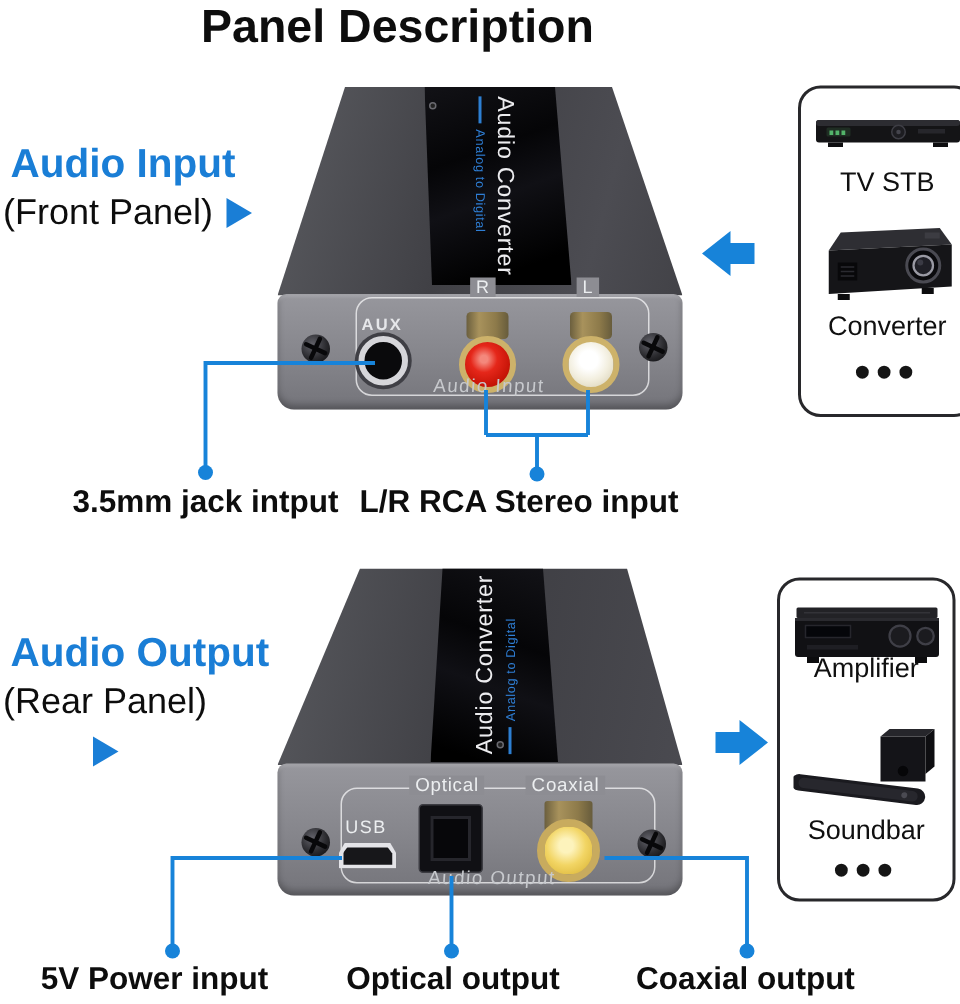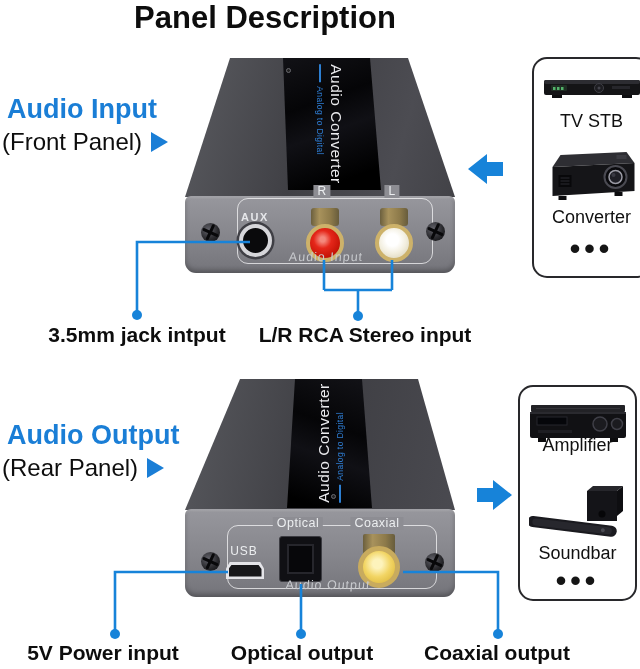--- a/index.html
+++ b/index.html
@@ -177,24 +177,24 @@
       <line x1="16" y1="32" x2="25" y2="32" stroke="#2a2a30"></line>
       <line x1="16" y1="35" x2="25" y2="35" stroke="#2a2a30"></line>
       <rect x="14" y="47" width="8" height="4" fill="#0c0c0e"></rect>
       <rect x="70" y="43" width="8" height="4" fill="#0c0c0e"></rect>
     </svg>
     <div class="p-item p-label" style="top:148px;">Converter</div>
     <div class="p-item p-dots" style="top:176px;">•••</div>
   </div>
 
   <div class="callout" style="left:27px; top:323px;">3.5mm jack intput</div>
-  <div class="callout" style="left:255px; top:323px;">L/R RCA Stereo input</div>
+  <div class="callout" style="left:236px; top:323px;">L/R RCA Stereo input</div>
 
   <div class="sec-heading" style="top:420px;">Audio Output</div>
-  <div class="sec-sub" style="top:454px;">
+  <div class="sec-sub" style="top:454px;flex-direction:column;">
     <span>(Rear Panel)</span>
     <span class="tri"></span>
   </div>
 
   <div class="device d2" style="top:378px; height:219px;">
     <div class="top-face"></div>
     <div class="glass"></div>
     <div class="glass-wrap">
       <div class="rot">
         <div class="scr-title">Audio Converter</div>

